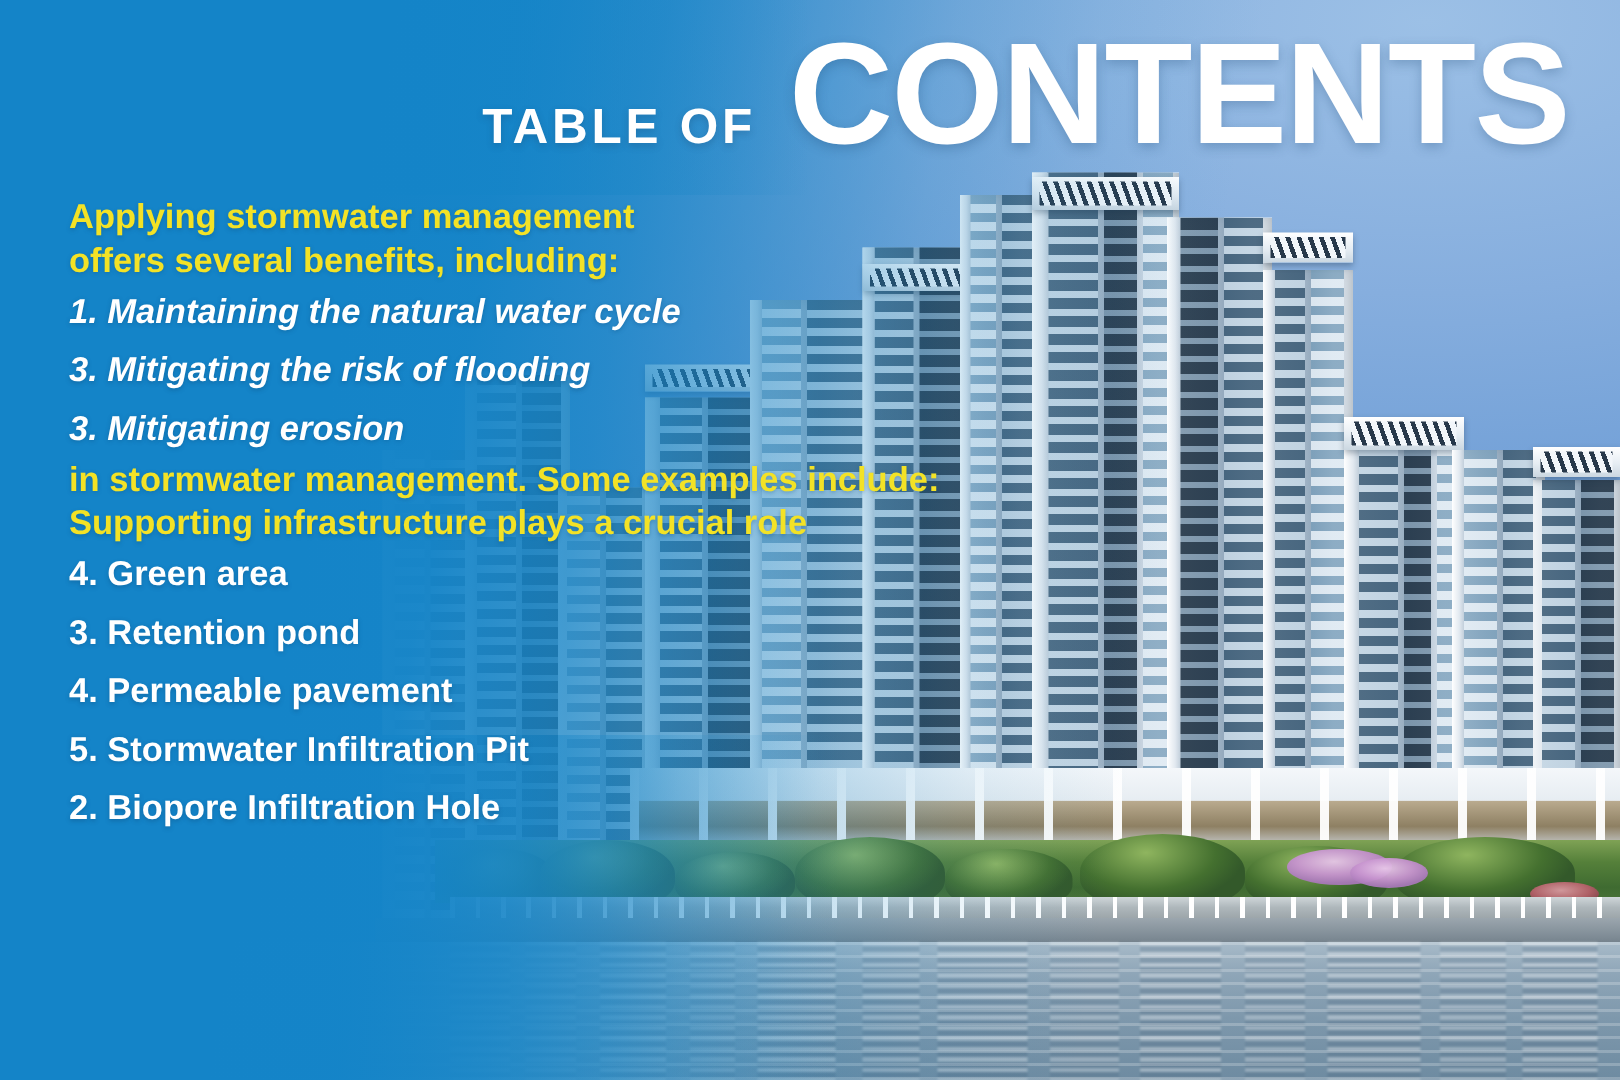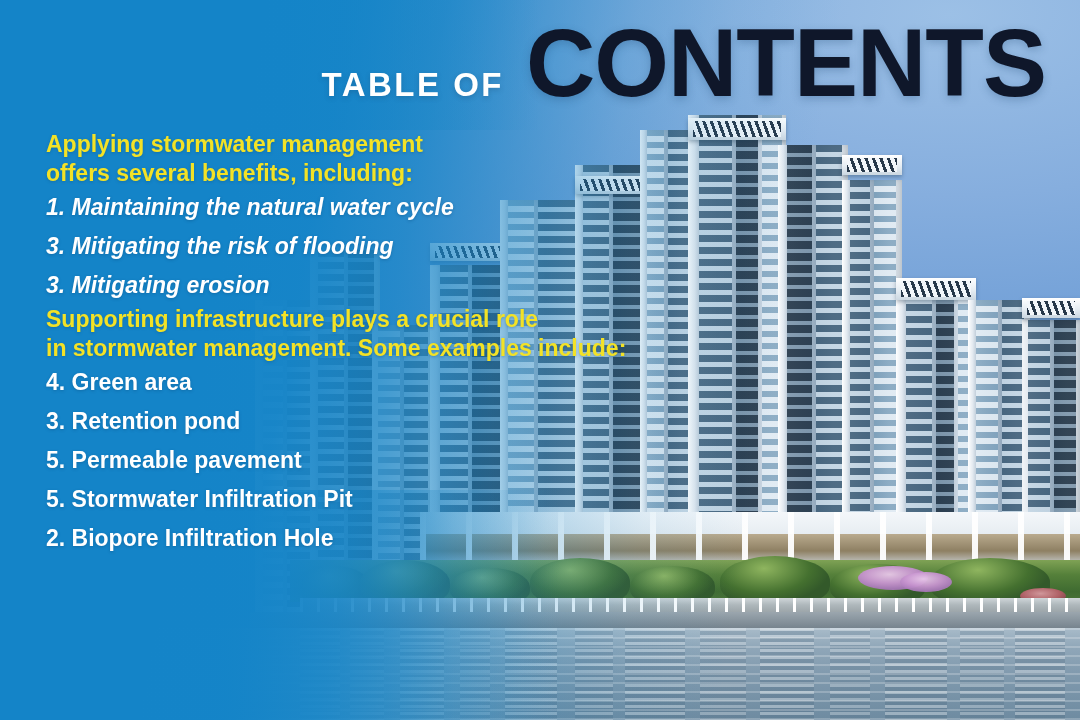--- a/index.html
+++ b/index.html
@@ -168,21 +168,21 @@
     display:flex; align-items:baseline; gap:22px;
     white-space:nowrap;
   }
   .title .small{
     color:#ffffff;
     font-size:33px; font-weight:bold;
     letter-spacing:2.5px;
     text-shadow:0 2px 5px rgba(25,70,110,.30);
   }
   .title .big{
-    color:#0f172a;
+    color:#ffffff;
     font-size:96px; font-weight:bold;
     letter-spacing:-1px;
     line-height:.98;
     text-shadow:0 3px 8px rgba(25,70,110,.28);
   }
 
   
   .content{ position:absolute; left:46px; top:130px; width:660px; }
 
   .lead{
@@ -368,26 +368,26 @@
       <div>offers several benefits, including:</div>
     </div>
 
     <ol class="list blk1">
       <li>1. Maintaining the natural water cycle</li>
       <li>3. Mitigating the risk of flooding</li>
       <li>3. Mitigating erosion</li>
     </ol>
 
     <div class="lead second blk2-head">
+      <div>in stormwater management. Some examples include:</div>
       <div>Supporting infrastructure plays a crucial role</div>
-      <div>in stormwater management. Some examples include:</div>
     </div>
 
     <ol class="list blk2">
       <li>4. Green area</li>
       <li>3. Retention pond</li>
-      <li>5. Permeable pavement</li>
+      <li>4. Permeable pavement</li>
       <li>5. Stormwater Infiltration Pit</li>
       <li>2. Biopore Infiltration Hole</li>
     </ol>
   </div>
 
 </div>
 
 </body></html>

